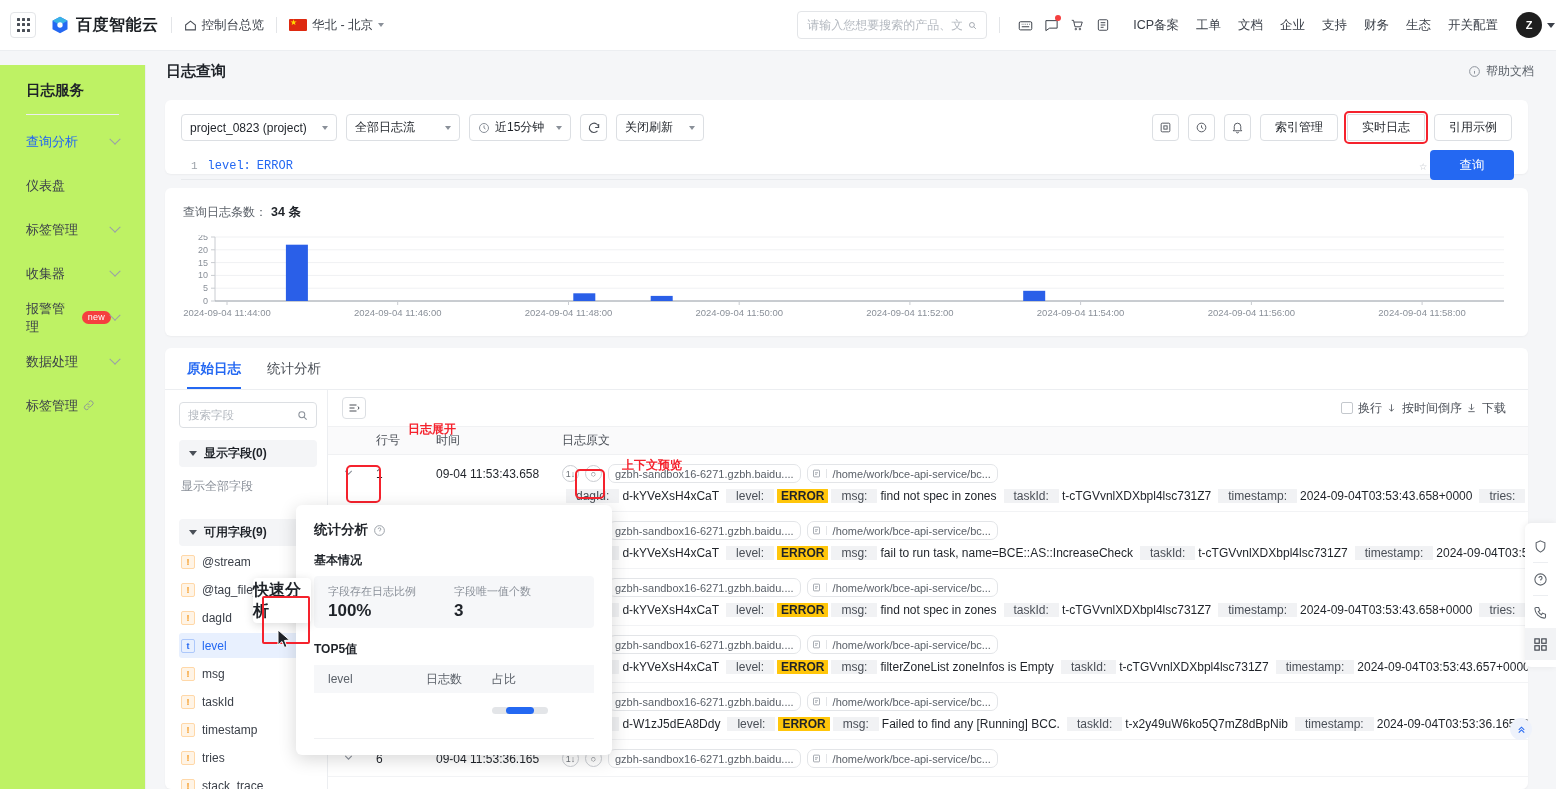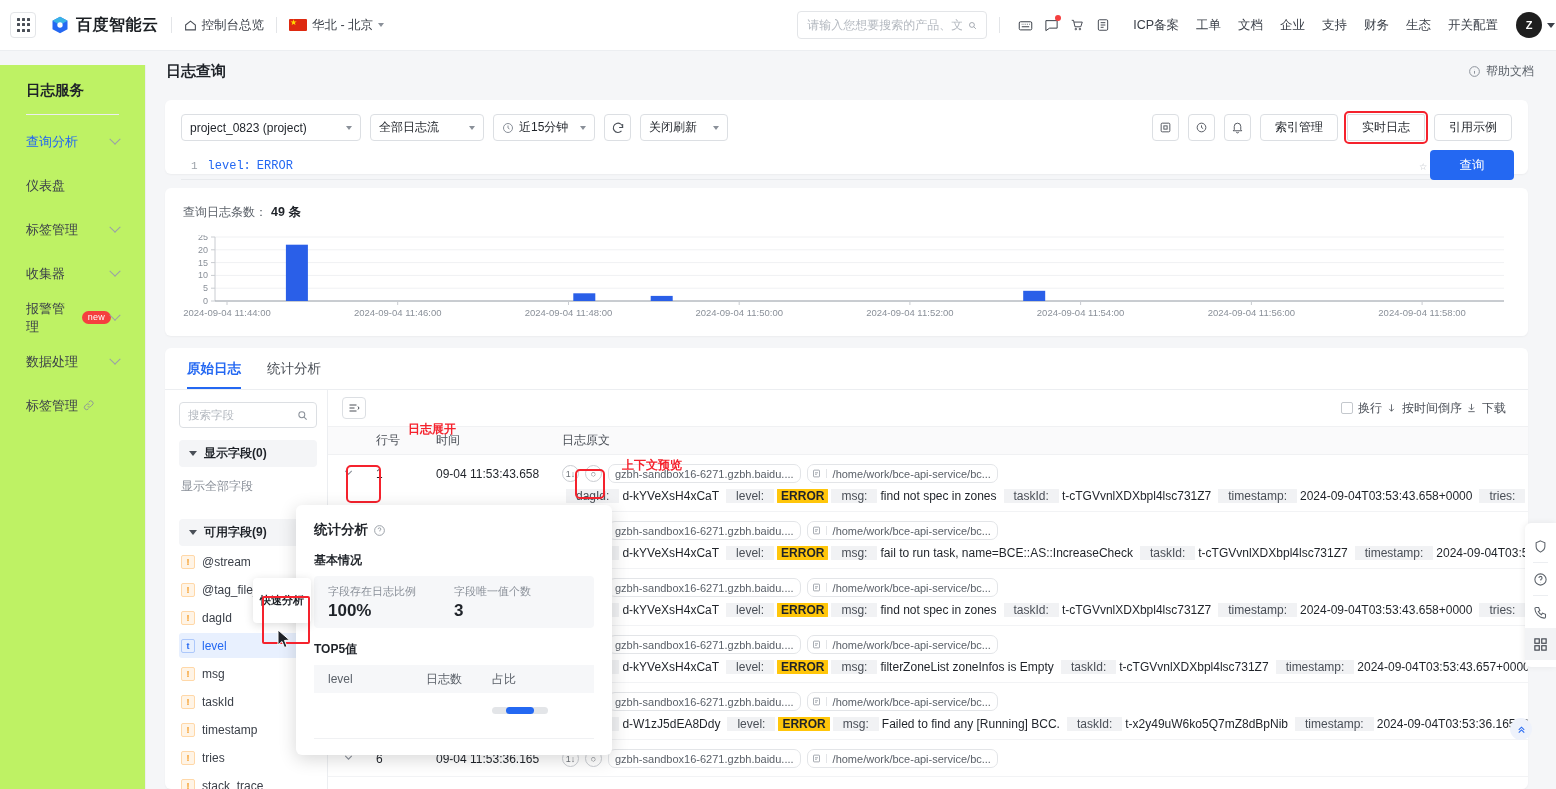--- a/index.html
+++ b/index.html
@@ -200,21 +200,21 @@
   .pp-c3{flex:1;}
   .pp-tr{display:flex;align-items:flex-start;font-size:12px;padding:14px 0 0 0;border-bottom:1px solid #f0f1f3;height:46px;}
   .bar-bg{width:90px;height:7px;border-radius:4px;background:#e3e5e8;overflow:hidden;}
   .bar-fg{height:7px;border-radius:4px;background:#2468f2;}
   .pct{font-size:11px;color:#4a4f57;margin-top:4px;}
 
   
   .tooltip-qa{
     position:absolute;left:253px;top:578px;width:58px;height:45px;background:#fff;border-radius:4px;
     box-shadow:0 2px 10px rgba(0,0,0,0.14);display:flex;align-items:center;justify-content:center;
-    font-size:11px;font-weight:bold;color:#1f2329;z-index:50;
+    font-size:16px;font-weight:bold;color:#1f2329;z-index:50;
   }
   .qa-hl{position:absolute;left:262px;top:596px;width:48px;height:48px;border:2px solid #f5222d;border-radius:2px;z-index:60;}
   .cursor-arrow{position:absolute;left:277px;top:629px;z-index:70;}
 
   
   .dock{
     position:absolute;right:0;top:523px;width:31px;background:#fff;border-radius:6px 0 0 6px;
     box-shadow:-1px 0 6px rgba(0,0,0,0.07);padding:7px 0;display:flex;flex-direction:column;align-items:center;gap:0;
   }
   .dock-item{width:31px;height:32px;display:flex;align-items:center;justify-content:center;color:#5b6169;cursor:pointer;}
@@ -368,21 +368,21 @@
       <svg width="13" height="13" viewBox="0 0 24 24" fill="none" stroke="#8a9099" stroke-width="1.8">
         <circle cx="12" cy="12" r="9"></circle>
           <path d="M12 8v0.2M12 11v5"></path>
       </svg>
       <span>帮助文档</span>
     </div>
   </div>
 
   <div class="card card-query">
     <div class="qrow">
-      <div class="sel" style="width:180px;justify-content:space-between;">
+      <div class="sel" style="width:156px;justify-content:space-between;">
         <span>project_0823 (project)</span>
         <span class="caret"></span>
       </div>
       <div class="sel" style="width:114px;justify-content:space-between;">
         <span>全部日志流</span>
         <span class="caret"></span>
       </div>
       <div class="sel" style="width:102px;justify-content:space-between;">
         <span style="display:flex;align-items:center;gap:5px;">
           <svg width="12" height="12" viewBox="0 0 24 24" fill="none" stroke="#8a9099" stroke-width="2">
@@ -433,21 +433,21 @@
       <span class="ln mono">1</span>
       <span class="mono k-field">level:</span>
       <span class="mono k-val" style="margin-left:6px;">ERROR</span>
       <span class="star">☆</span>
       <div class="search-btn">查询</div>
     </div>
   </div>
 
   <div class="card card-chart">
     <div class="cnt-line">
-      <span>查询日志条数：</span><b>49 条</b>
+      <span>查询日志条数：</span><b>34 条</b>
     </div>
     <div class="chartwrap">
       <svg id="chart-svg" width="1325" height="86" viewBox="0 0 1325 86">
           <line x1="32" y1="66.0" x2="1321" y2="66.0" stroke="#f0f1f3" stroke-width="1"></line>
           <line x1="28" y1="66.0" x2="32" y2="66.0" stroke="#c9ccd1" stroke-width="1"></line>
           <text x="25" y="69.0" font-size="9" fill="#8a9099" text-anchor="end" font-family="Liberation Sans, sans-serif">0</text>
           <line x1="32" y1="53.2" x2="1321" y2="53.2" stroke="#f0f1f3" stroke-width="1"></line>
           <line x1="28" y1="53.2" x2="32" y2="53.2" stroke="#c9ccd1" stroke-width="1"></line>
           <text x="25" y="56.2" font-size="9" fill="#8a9099" text-anchor="end" font-family="Liberation Sans, sans-serif">5</text>
           <line x1="32" y1="40.4" x2="1321" y2="40.4" stroke="#f0f1f3" stroke-width="1"></line>

